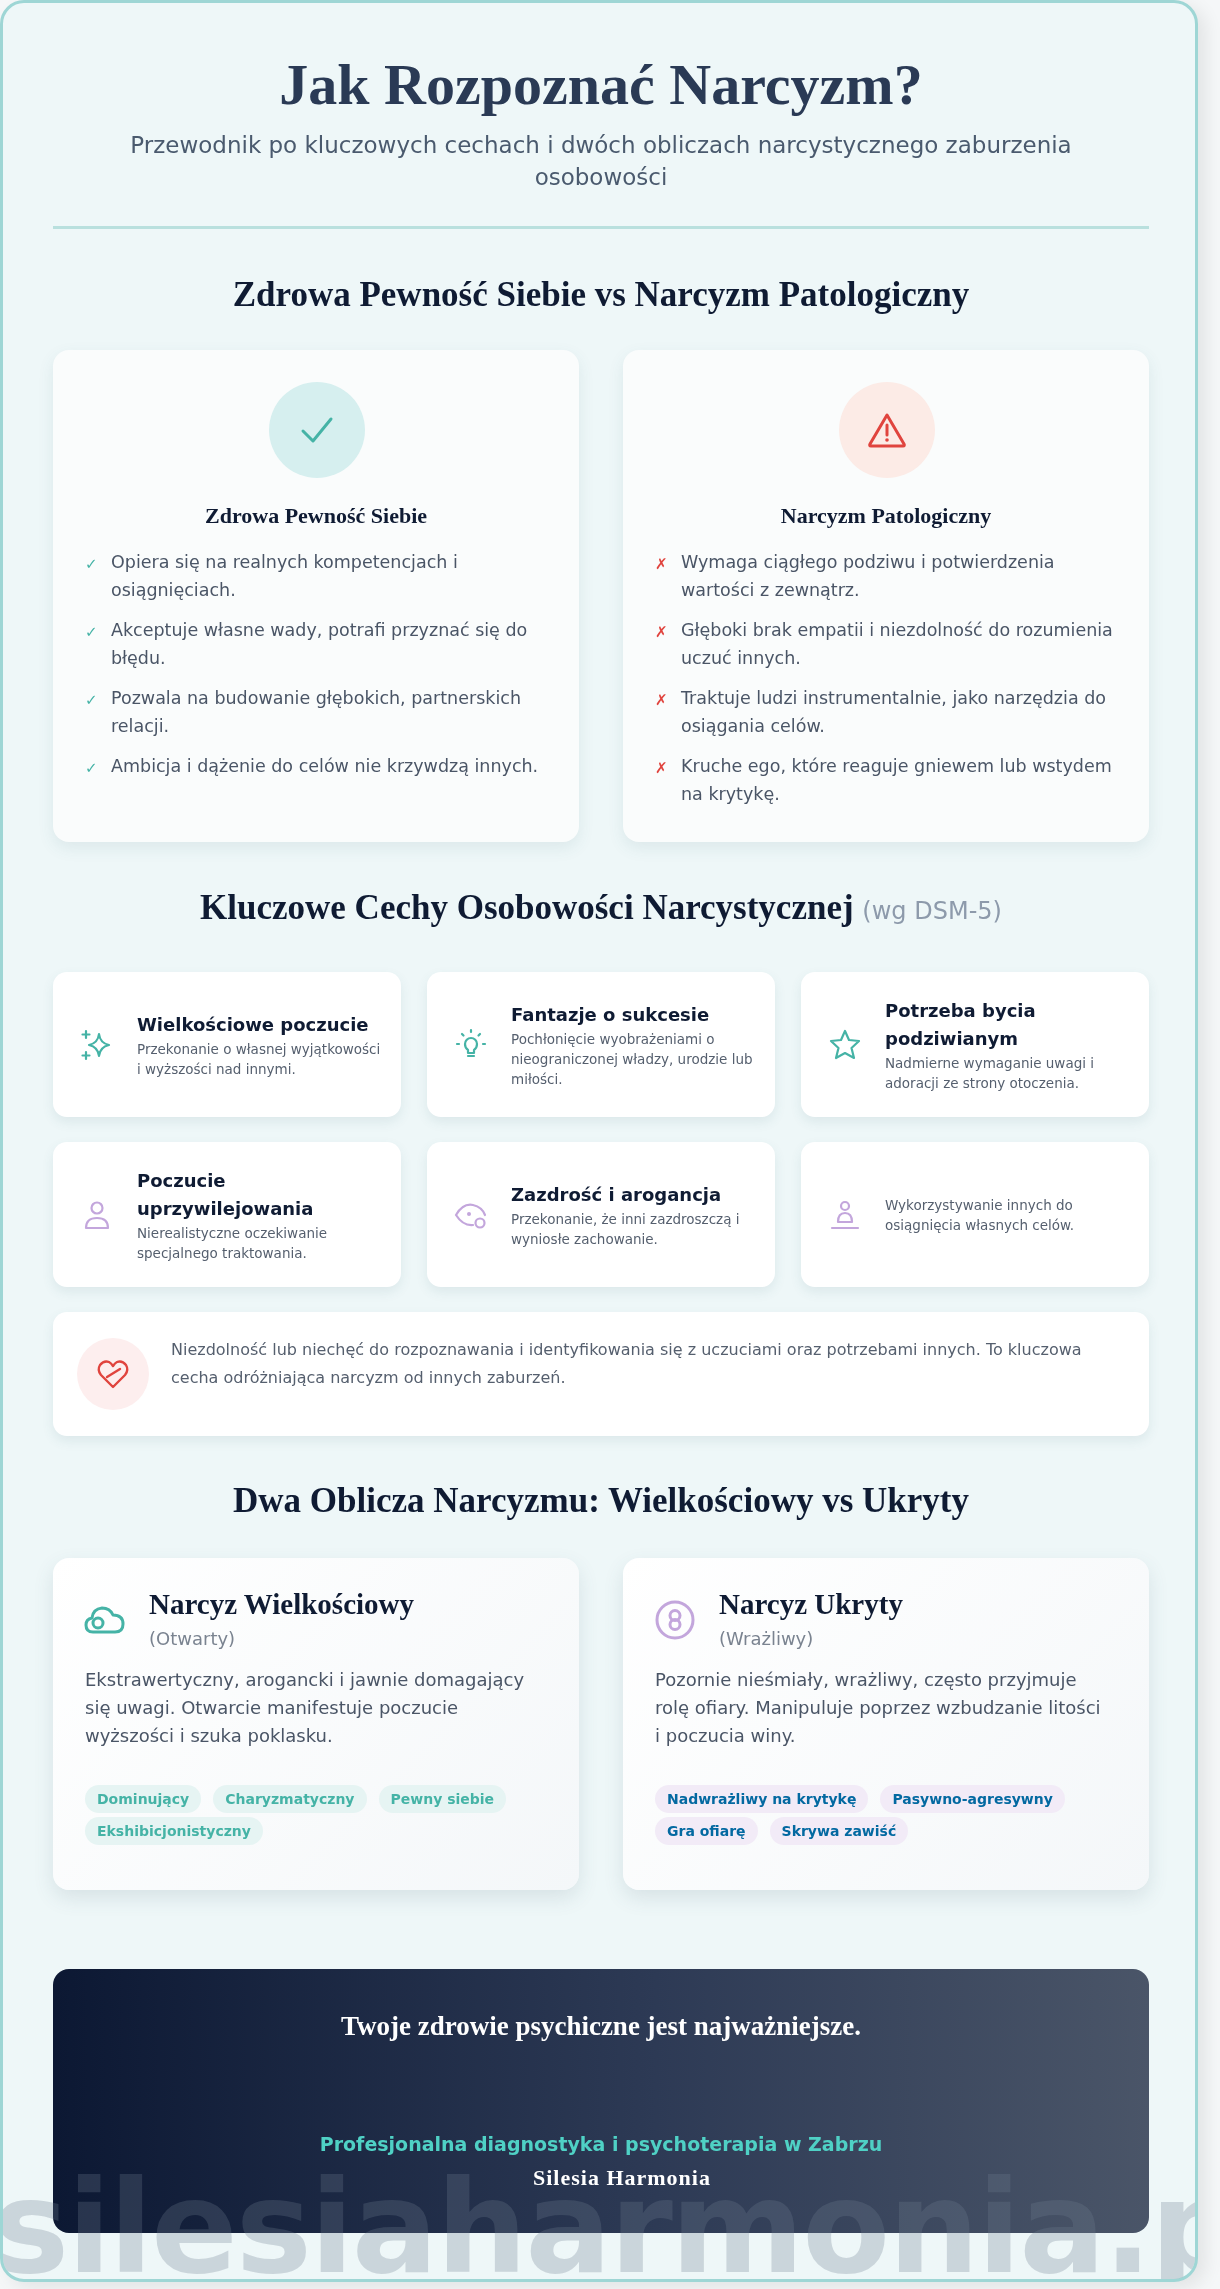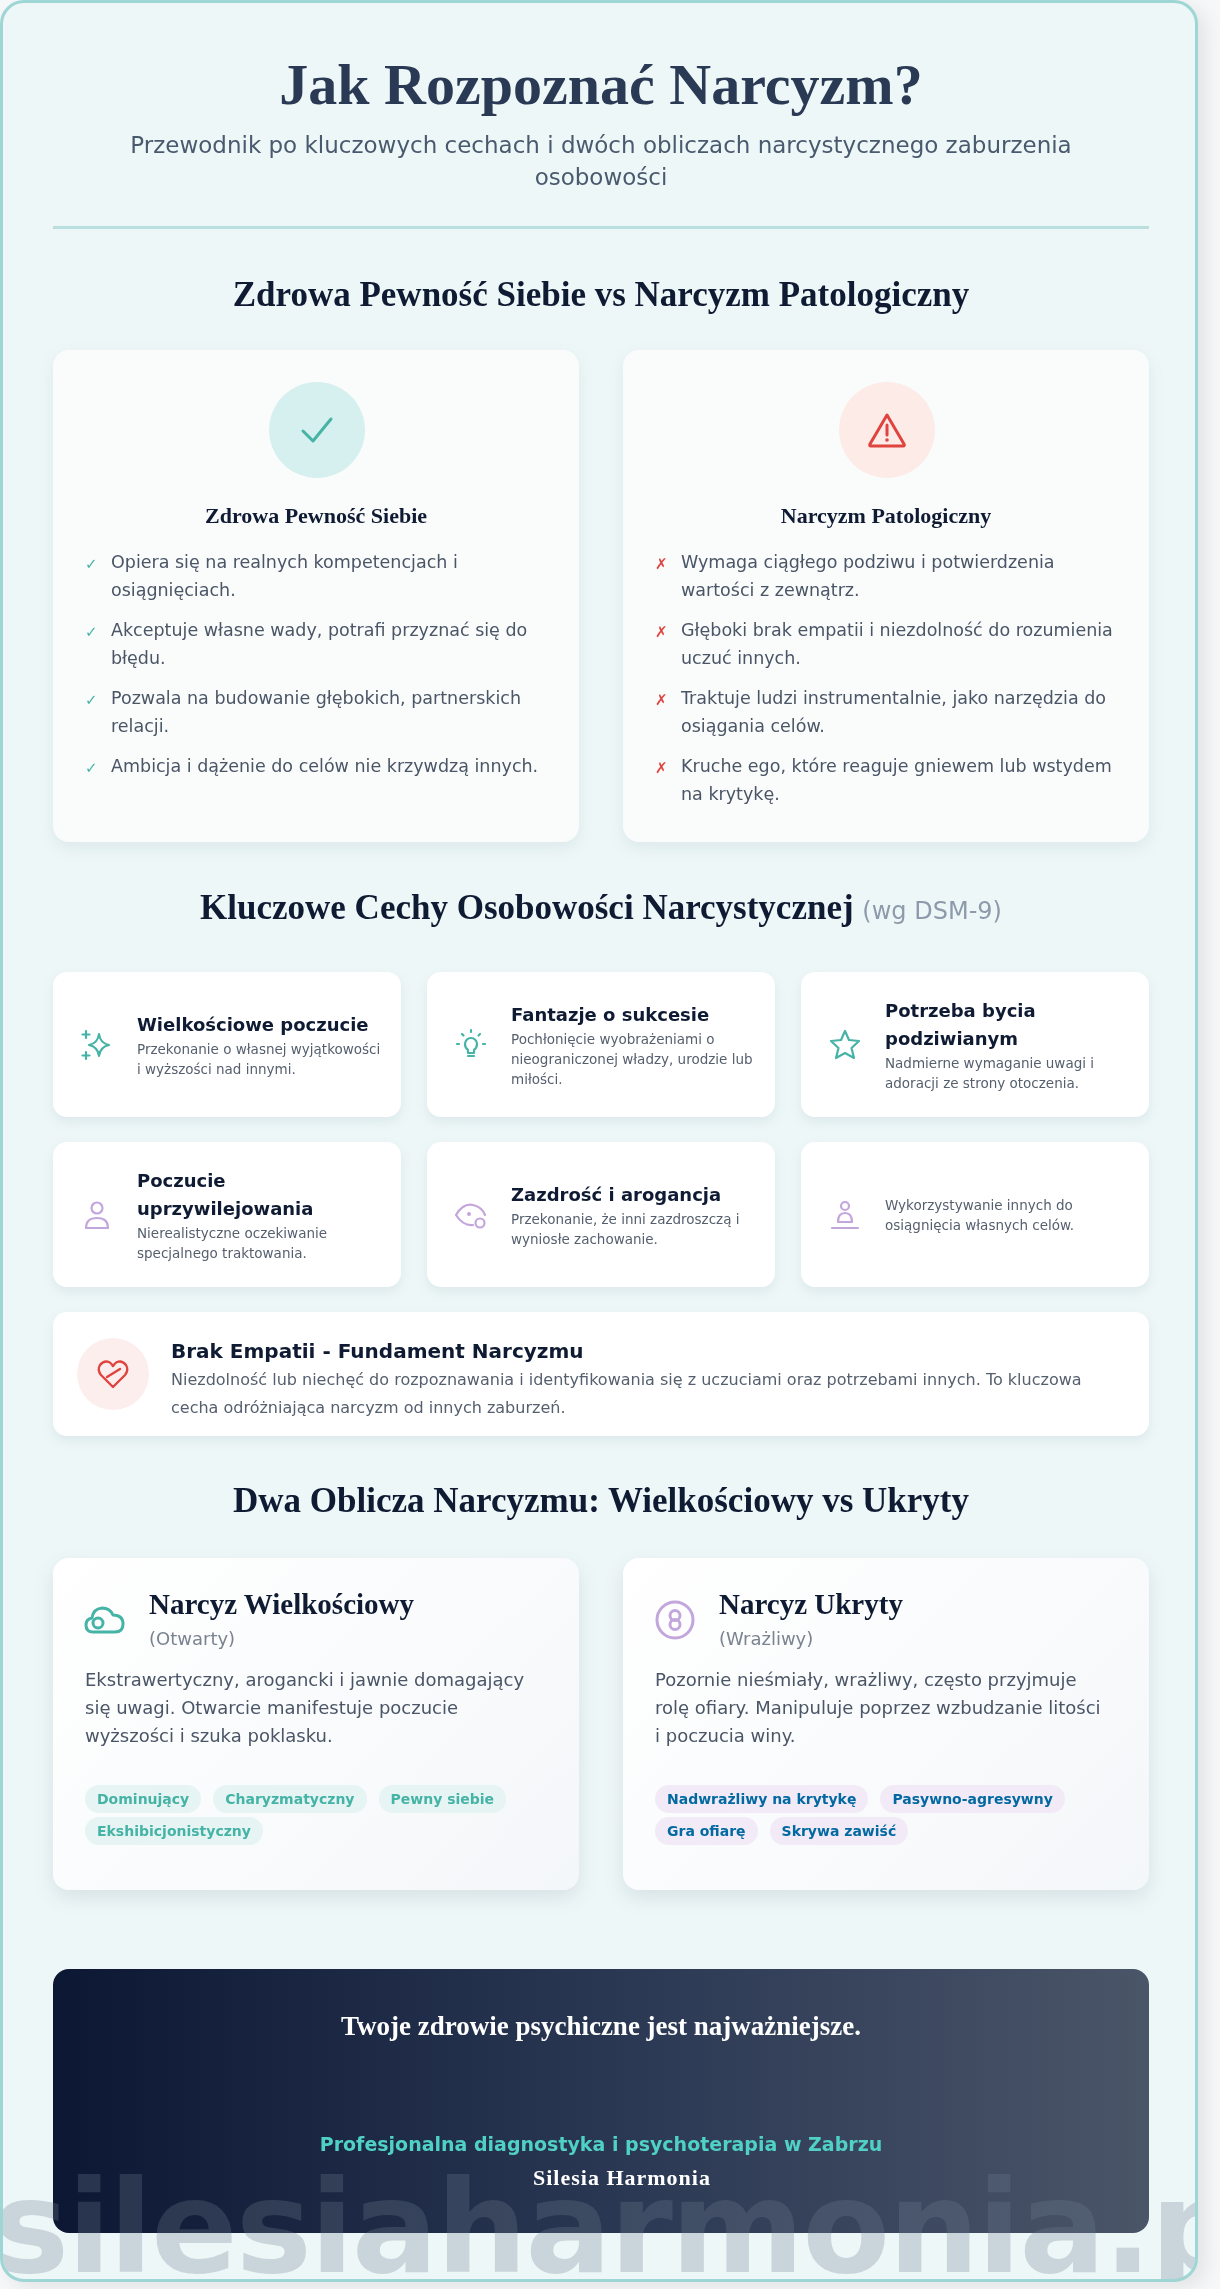--- a/index.html
+++ b/index.html
@@ -104,21 +104,21 @@
       </div>
       <h3 class="cmp-title serif">Narcyzm Patologiczny</h3>
       <ul class="cmp-list">
         <li><span class="mark" style="color:#e0443e">✗</span><span>Wymaga ciągłego podziwu i potwierdzenia wartości z zewnątrz.</span></li>
         <li><span class="mark" style="color:#e0443e">✗</span><span>Głęboki brak empatii i niezdolność do rozumienia uczuć innych.</span></li>
         <li><span class="mark" style="color:#e0443e">✗</span><span>Traktuje ludzi instrumentalnie, jako narzędzia do osiągania celów.</span></li>
         <li><span class="mark" style="color:#e0443e">✗</span><span>Kruche ego, które reaguje gniewem lub wstydem na krytykę.</span></li>
       </ul>
     </div>
 
-    <h2 class="section-title serif" style="top:885px"><span>Kluczowe Cechy Osobowości Narcystycznej</span> <span class="muted">(wg DSM-9)</span></h2>
+    <h2 class="section-title serif" style="top:885px"><span>Kluczowe Cechy Osobowości Narcystycznej</span> <span class="muted">(wg DSM-5)</span></h2>
 
     <div class="trait" style="left:0; top:969px">
       <svg class="ticon" viewBox="0 0 36 36">
           <path d="M20 7 Q21 16 30 18 Q21 20 20 29 Q19 20 10 18 Q19 16 20 7 Z" fill="none" stroke="#45b3a6" stroke-width="2.2" stroke-linejoin="round"></path>
           <path d="M7 4 v7 M3.5 7.5 h7 M7 25 v7 M3.5 28.5 h7" stroke="#45b3a6" stroke-width="2.2" stroke-linecap="round"></path>
         </svg>
       <div class="tbody">
           <div class="tname">Wielkościowe poczucie</div>
           <div class="tdesc">Przekonanie o własnej wyjątkowości i wyższości nad innymi.</div>
         </div>
@@ -177,21 +177,20 @@
     </div>
 
     <div class="empathy">
       <div class="eicon">
         <svg width="36" height="36" viewBox="0 0 36 36">
             <path d="M18 31 L6 19 Q2 14 5 9 Q9 4 14 6 Q16 7 18 10 Q20 7 22 6 Q27 4 31 9 Q34 14 30 19 Z" fill="none" stroke="#e0443e" stroke-width="2.4" stroke-linejoin="round"></path>
             <path d="M12 21 L25 13" stroke="#e0443e" stroke-width="2.4" stroke-linecap="round"></path>
           </svg>
       </div>
       <div class="ebody">
-        <div class="ename">Brak Empatii - Fundament Narcyzmu</div>
         <div class="edesc">Niezdolność lub niechęć do rozpoznawania i identyfikowania się z uczuciami oraz potrzebami innych. To kluczowa cecha odróżniająca narcyzm od innych zaburzeń.</div>
       </div>
     </div>
 
     <h2 class="section-title serif" style="top:1478px">Dwa Oblicza Narcyzmu: Wielkościowy vs Ukryty</h2>
 
     <div class="face" style="left:0">
       <svg class="ficon" viewBox="0 0 44 44">
           <path d="M10 34 Q3 34 3 27 Q3 21 9 20 Q10 11 19 10 Q27 10 30 17 Q40 17 40 26 Q40 34 32 34 Z" fill="none" stroke="#45b3a6" stroke-width="3" stroke-linejoin="round"></path>
           <circle cx="15" cy="25" r="5" fill="none" stroke="#45b3a6" stroke-width="3"></circle>

